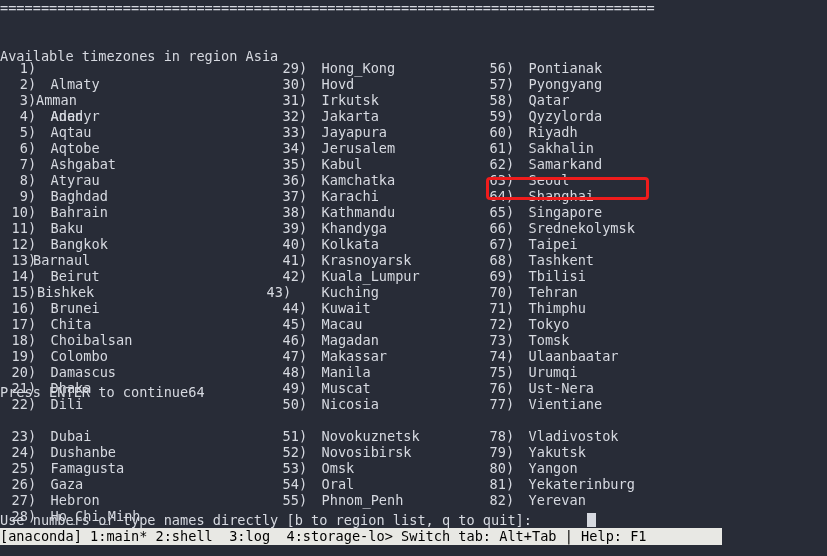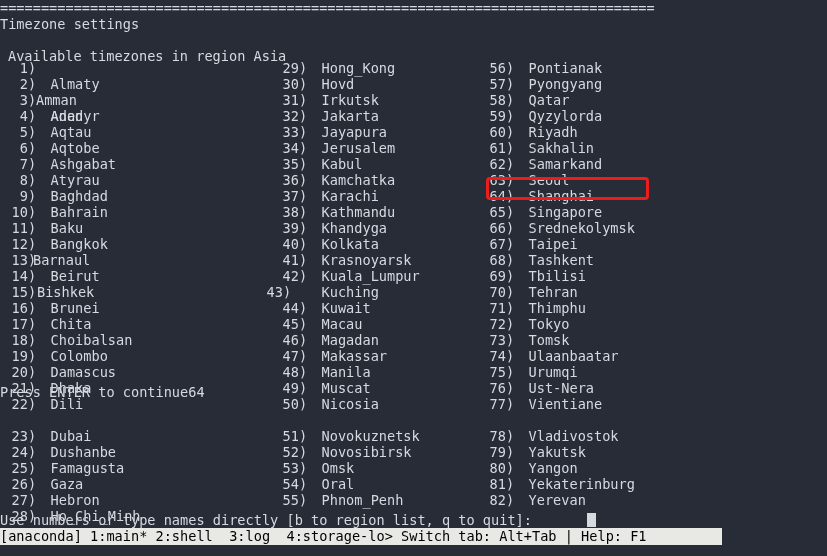--- a/index.html
+++ b/index.html
@@ -46,21 +46,21 @@
     white-space: pre;
     overflow: hidden;
     color: #d6d9e0;
   }
   #title {
     top: 16px;
     left: 0;
   }
   #avail {
     top: 48px;
-    left: 8px;
+    left: 0;
   }
   #press-enter { top: 384px; left: 0; }
   #please-select { top: 496px; left: 0; }
   #use-numbers { top: 512px; left: 0; }
   #cursor {
     position: absolute;
     top: 513px;
     width: 9.03px;
     height: 14px;
     background: #d6d9e0;
@@ -85,21 +85,20 @@
     pointer-events: none;
   }
 </style>
 </head>
 <body>
 
 <div id="screen">
 
   <div id="rule">================================================================================</div>
 
-  <div class="row" id="title">Timezone settings</div>
 
   <div class="row" id="avail">Available timezones in region Asia</div>
 
   <div id="tz-column-1">
       <div class="cell" style="left: 9px; top: 60px; width: 27.09px; text-align: right;">1)</div>
       <div class="cell" style="left: 50.538px; top: 60px; margin-top: 48px;">Aden</div>
       <div class="cell" style="left: 9px; top: 76px; width: 27.09px; text-align: right;">2)</div>
       <div class="cell" style="left: 50.538px; top: 76px;">Almaty</div>
       <div class="cell" style="left: 9px; top: 92px; width: 27.09px; text-align: right;">3)</div>
       <div class="cell" style="left: 36px; top: 92px;">Amman</div>

